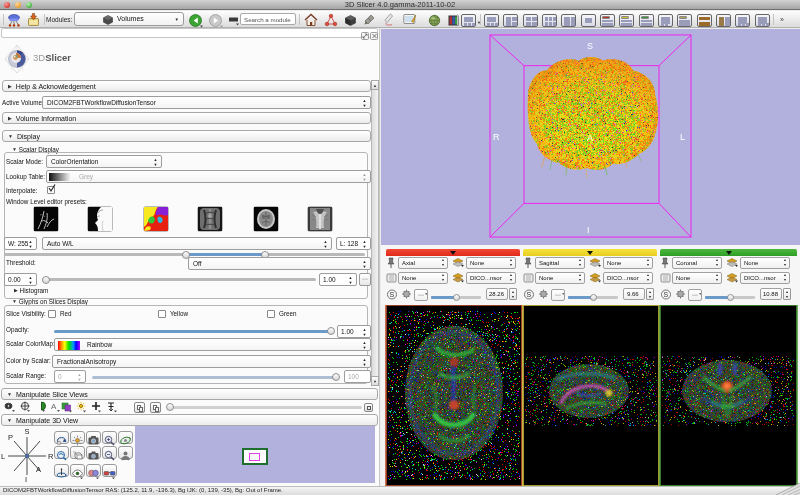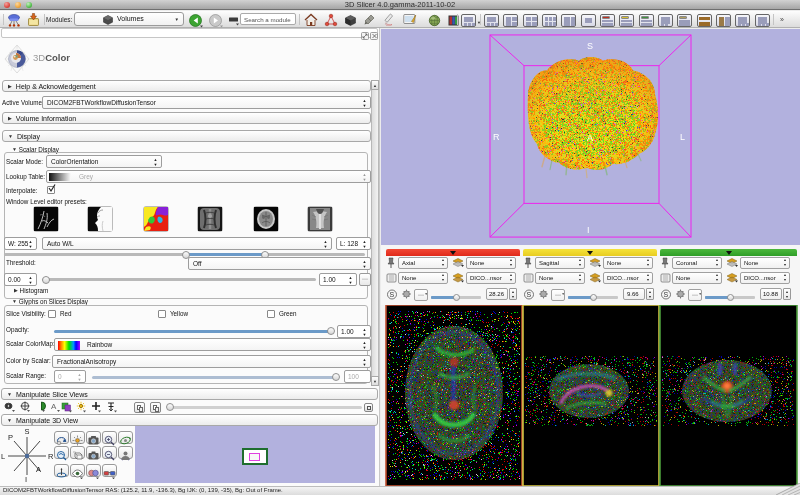--- a/index.html
+++ b/index.html
@@ -254,21 +254,21 @@
  <path d="M14 1 L20 27 M14 1 L8 27 M2 15 L26 15 M6 8 L23 22 M22 8 L5 22" stroke="#dedede" stroke-width="0.5"></path>
  <circle cx="14" cy="15" r="8.5" fill="#c8cad8" stroke="#8890a8" stroke-width="0.5"></circle>
  <path d="M14 6.5 A8.5 8.5 0 0 1 22.5 15 A8.5 8.5 0 0 1 14 23.5 Z" fill="#4a5a9a"></path>
  <path d="M14 6.5 A8.5 8.5 0 0 1 20 8.8 L14 15 Z" fill="#38488a"></path>
  <circle cx="13" cy="14" r="5" fill="#e8e8ec"></circle>
  <path d="M13 9 A5 5 0 0 1 18 14 L13 14 Z" fill="#c87840"></path>
  <circle cx="12.5" cy="13.5" r="2.4" fill="#d89850"></circle>
  <path d="M12.5 11.1 A2.4 2.4 0 0 1 14.9 13.5 L12.5 13.5 Z" fill="#68a080"></path>
  <circle cx="11.8" cy="12.8" r="0.8" fill="#fff" opacity="0.9"></circle>
 </svg>
-<div class="abs" style="left:33px;top:52px;font-size:9.5px;"><span style="color:#9a9a9a;">3D</span><span style="color:#555;font-weight:bold;">Color</span></div>
+<div class="abs" style="left:33px;top:52px;font-size:9.5px;"><span style="color:#9a9a9a;">3D</span><span style="color:#555;font-weight:bold;">Slicer</span></div>
 
 <div class="abs" style="left:371px;top:80px;width:8px;height:306px;background:linear-gradient(90deg,#dcdcdc,#f2f2f2);border:1px solid #b8b8b8;"></div>
 <div class="abs" style="left:371px;top:80px;width:8px;height:10px;background:linear-gradient(#fdfdfd,#dcdcdc);border:1px solid #a8a8a8;font-size:4px;text-align:center;line-height:9px;color:#333;">▲</div>
 <div class="abs" style="left:371px;top:376px;width:8px;height:10px;background:linear-gradient(#fdfdfd,#dcdcdc);border:1px solid #a8a8a8;font-size:4px;text-align:center;line-height:9px;color:#333;">▼</div>
 
 <div class="abs hdr" style="top:80px;"><span class="arr">▶</span>Help &amp; Acknowledgement</div>
 <div class="abs lbl" style="left:2px;top:99px;">Active Volume</div>
 <div class="abs combo" style="left:42px;top:96px;width:329px;">
     <span class="tx">DICOM2FBTWorkflowDiffusionTensor</span>
     <span class="spin"></span>

